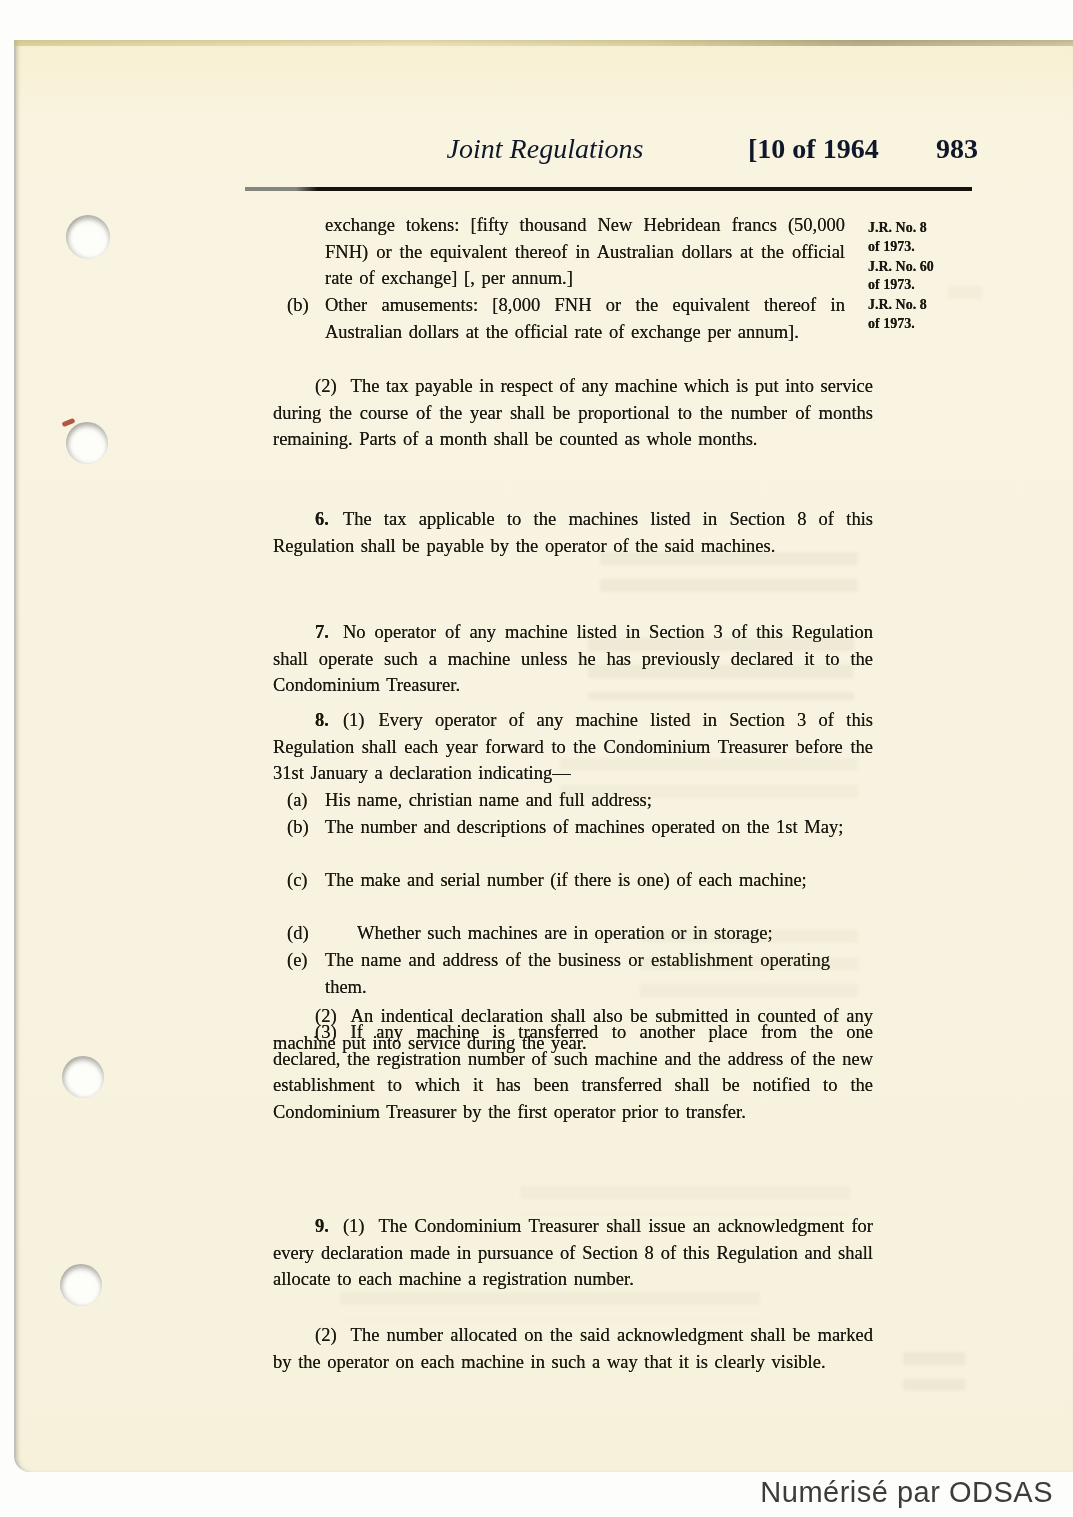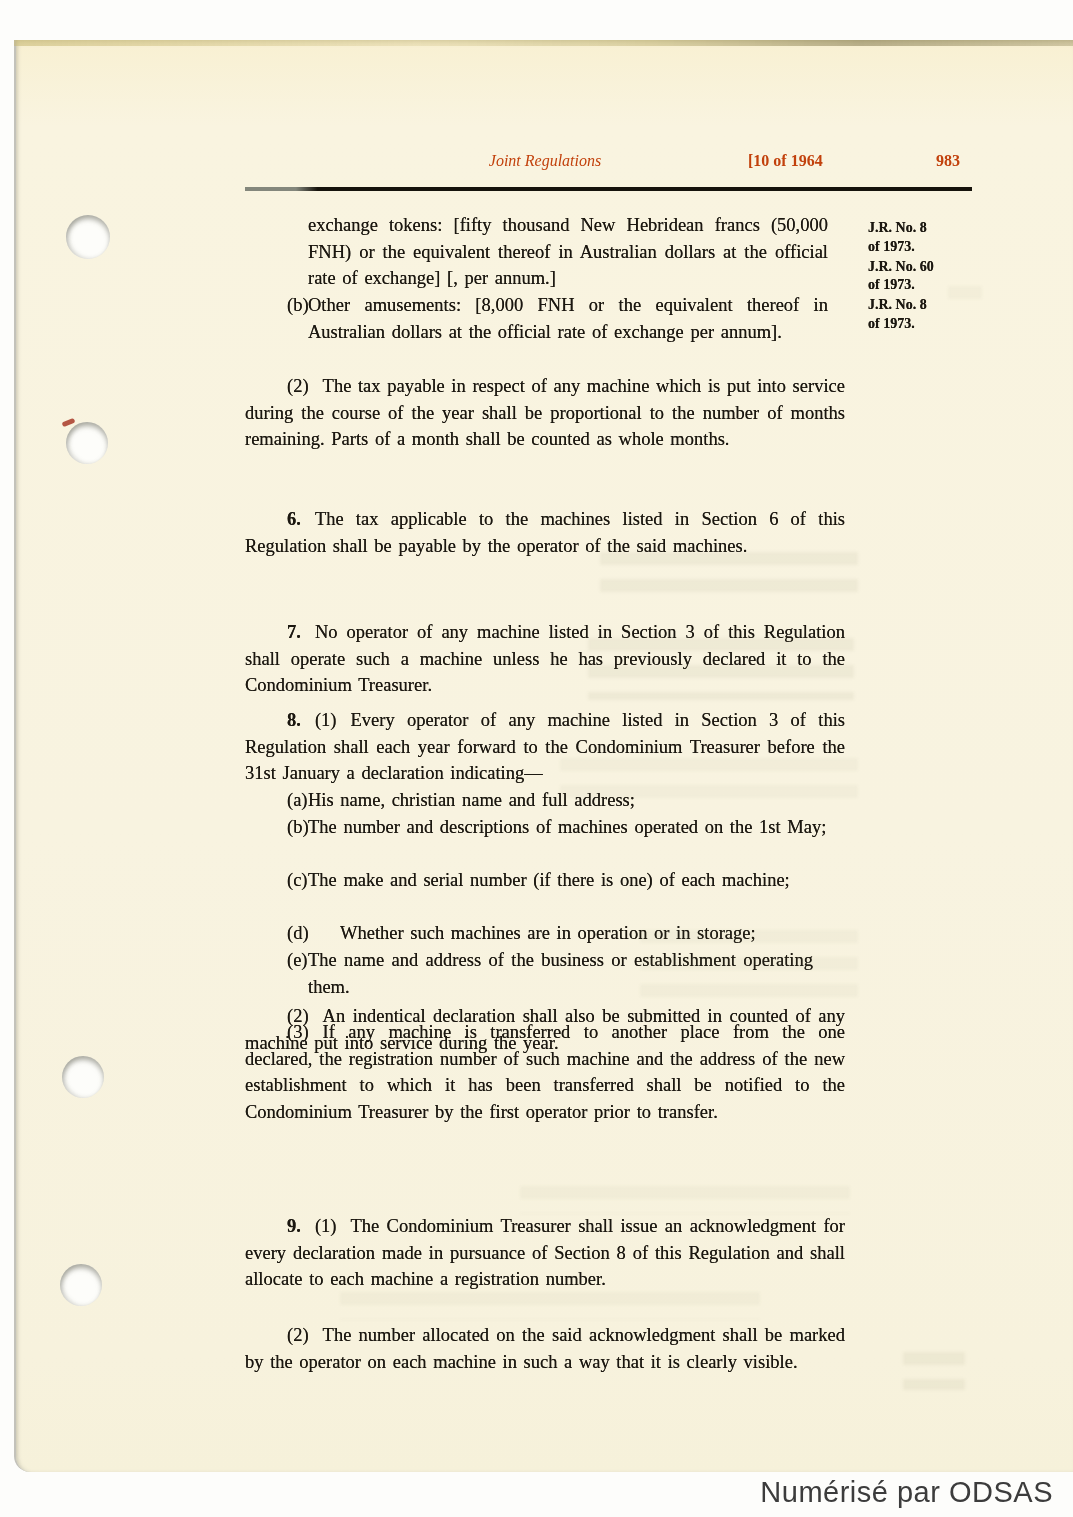--- a/index.html
+++ b/index.html
@@ -26,37 +26,37 @@
   
   .hole{
     position:absolute;border-radius:50%;background:#fdfdfa;
     box-shadow:inset 0 4px 5px rgba(120,120,108,.55), inset 3px 0 4px rgba(140,140,128,.30);
   }
   .hole-mark{
     position:absolute;width:13px;height:5px;border-radius:3px;
     background:#a83a28;transform:rotate(-22deg);opacity:.85;
   }
   
-  .hdr{position:absolute;top:152px;font-size:16px;color:#c2410c;}
+  .hdr{position:absolute;top:133px;font-size:28px;color:#0f172a;}
   .hdr-title{left:245px;width:600px;text-align:center;font-style:italic;}
   .hdr-cit{left:748px;font-weight:bold;text-align:center;}
   .hdr-page{left:936px;font-weight:bold;}
   .rule{
     position:absolute;left:245px;top:187px;width:727px;height:4px;
     background:linear-gradient(to right,#84877c 0,#84877c 7%,#16130c 10%,#16130c 100%);
   }
   
   .txt{
     position:absolute;color:#1b1710;font-size:18.5px;line-height:26.5px;
     text-align:justify;word-spacing:2px;
     text-shadow:0 0 .35px rgba(27,23,16,.85);
   }
   .col{left:245px;width:600px;}
-  .hang{left:308px;width:520px;font-family:Liberation Serif, serif;}
-  .indent{text-indent:42px;}
+  .hang{left:325px;width:520px;font-family:Liberation Serif, serif;}
+  .indent{text-indent:42px;margin-left:28px;}
   .pnum{font-weight:bold;margin-right:14px;}
   .pnum-n{margin-right:14px;}
   .psub{margin-right:14px;}
   .item-label{position:absolute;left:287px;color:#1b1710;font-size:18.5px;line-height:26.5px;
     text-shadow:0 0 .35px rgba(27,23,16,.85);}
   
   .mnotes{position:absolute;left:868px;top:219px;width:130px;color:#1b1710;}
   .mnote{font-size:14px;line-height:18.8px;font-weight:bold;margin-bottom:1px;
     text-shadow:0 0 .3px rgba(27,23,16,.85);}
   .mnote div{white-space:nowrap;}
@@ -110,21 +110,21 @@
 <div class="txt hang" style="top:212px;">exchange tokens: [fifty thousand New Hebridean francs (50,000 FNH) or the equivalent thereof in Australian dollars at the official rate of exchange] [, per annum.]</div>
 
 <div class="item-label" style="top:292px;">(b)</div>
 <div class="txt hang" style="top:292px;">Other amusements: [8,000 FNH or the equivalent thereof in Australian dollars at the official rate of exchange per annum].</div>
 
 <div class="txt col indent" style="top:373px;">
   <span class="pnum-n">(2)</span><span>The tax payable in respect of any machine which is put into service during the course of the year shall be proportional to the number of months remaining. Parts of a month shall be counted as whole months.</span>
 </div>
 
 <div class="txt col indent" style="top:506px;">
-  <span class="pnum">6.</span><span>The tax applicable to the machines listed in Section 6 of this Regulation shall be payable by the operator of the said machines.</span>
+  <span class="pnum">6.</span><span>The tax applicable to the machines listed in Section 8 of this Regulation shall be payable by the operator of the said machines.</span>
 </div>
 
 <div class="txt col indent" style="top:619px;">
   <span class="pnum">7.</span><span>No operator of any machine listed in Section 3 of this Regulation shall operate such a machine unless he has previously declared it to the Condominium Treasurer.</span>
 </div>
 
 <div class="txt col indent" style="top:707px;">
   <span class="pnum">8.</span><span class="psub">(1)</span><span>Every operator of any machine listed in Section 3 of this Regulation shall each year forward to the Condominium Treasurer before the 31st January a declaration indicating—</span>
 </div>
 

